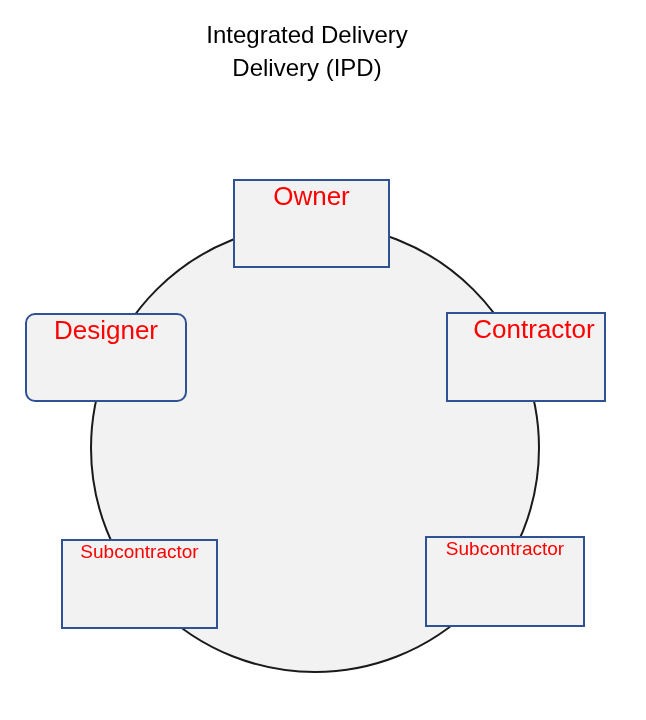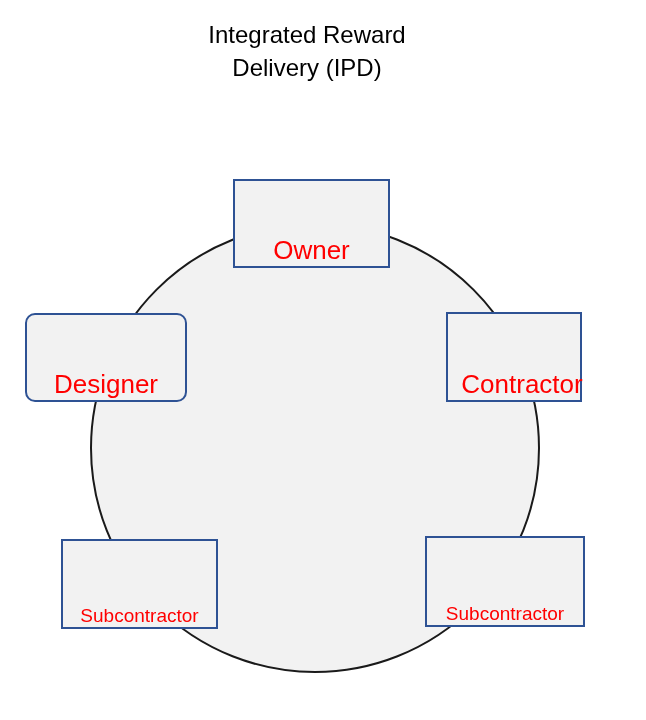--- a/index.html
+++ b/index.html
@@ -47,38 +47,38 @@
     font-size: 22px;
     line-height: 32px;
   }
   .node {
     position: absolute;
     box-sizing: border-box;
     background: var(--node_fill, #f2f2f2);
     border: 2.5px solid var(--node_border, #2e5294);
     color: var(--node_text, #ff0000);
     display: flex;
-    align-items: flex-end;
+    align-items: flex-start;
     justify-content: center;
     text-align: center;
     font-size: 26px;
   }
   .node-owner        { left: 233px; top: 179px; width: 157px; height: 89px; }
   .node-designer     { left:  25px; top: 313px; width: 162px; height: 89px; border-radius: 10px; }
-  .node-contractor   { left: 446px; top: 312px; width: 136px; height: 90px; padding-left: 16px; }
+  .node-contractor   { left: 446px; top: 312px; width: 160px; height: 90px; padding-left: 16px; }
   .node-sub-left     { left:  61px; top: 539px; width: 157px; height: 90px; font-size: 19px; }
   .node-sub-right    { left: 425px; top: 536px; width: 160px; height: 91px; font-size: 19px; }
 </style>
 </head>
 <body>
 
 <div class="canvas">
 
   <div class="diagram-title">
-    <div>Integrated Reward</div>
+    <div>Integrated Delivery</div>
     <div>Delivery (IPD)</div>
   </div>
 
   <div class="shared-circle"></div>
 
   <div class="circle-label">
   </div>
 
   <div class="node node-owner">
     <span>Owner</span>

